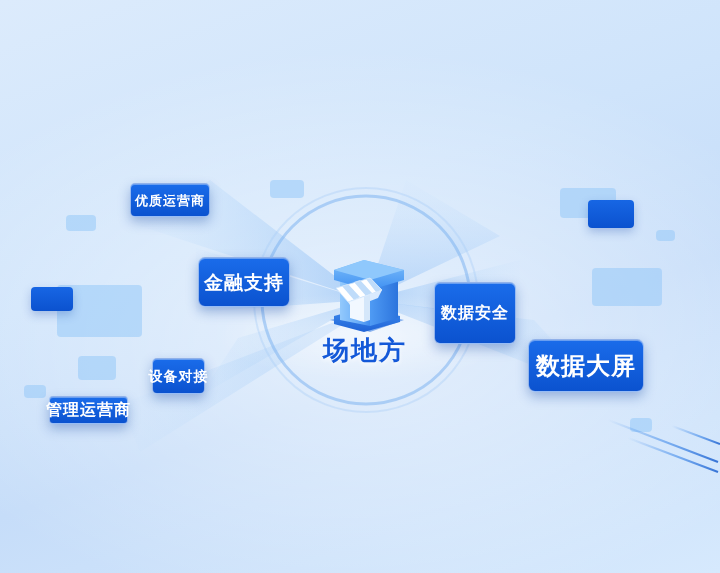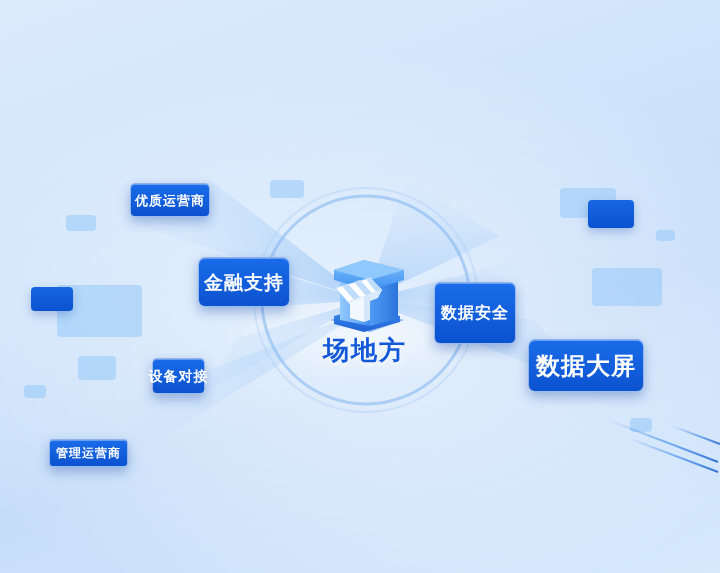--- a/index.html
+++ b/index.html
@@ -58,21 +58,21 @@
   }
   .card .t{line-height:1;letter-spacing:1px;}
 
   
   .c-yzyys{left:130px;top:183px;width:80px;height:34px;font-size:13px;border-radius:5px;text-align:center;}
   .c-jrzc {left:198px;top:257px;width:92px;height:50px;font-size:19px;}
   .c-ykt  {left:385px;top:168px;width:124px;height:75px;font-size:20px;border-radius:9px;}
   .c-sjaq {left:434px;top:282px;width:82px;height:62px;font-size:16px;border-radius:6px;}
   .c-sjdp {left:528px;top:339px;width:116px;height:53px;font-size:24px;border-radius:7px;}
   .c-sbdj {left:152px;top:358px;width:53px;height:36px;font-size:14px;border-radius:5px;}
-  .c-glyys{left:49px;top:439px;width:79px;height:28px;font-size:12px;border-radius:4px;}
+  .c-glyys{left:49px;top:396px;width:79px;height:28px;font-size:16px;border-radius:4px;}
 </style>
 </head>
 <body>
 
 <div id="stage">
 
   <svg id="beams" viewBox="0 0 720 573" preserveAspectRatio="none">
     <defs>
       <linearGradient id="bg1" x1="1" y1="0" x2="0" y2="0">
         <stop offset="0%" stop-color="#8dbdf4" stop-opacity="0.62"></stop>

